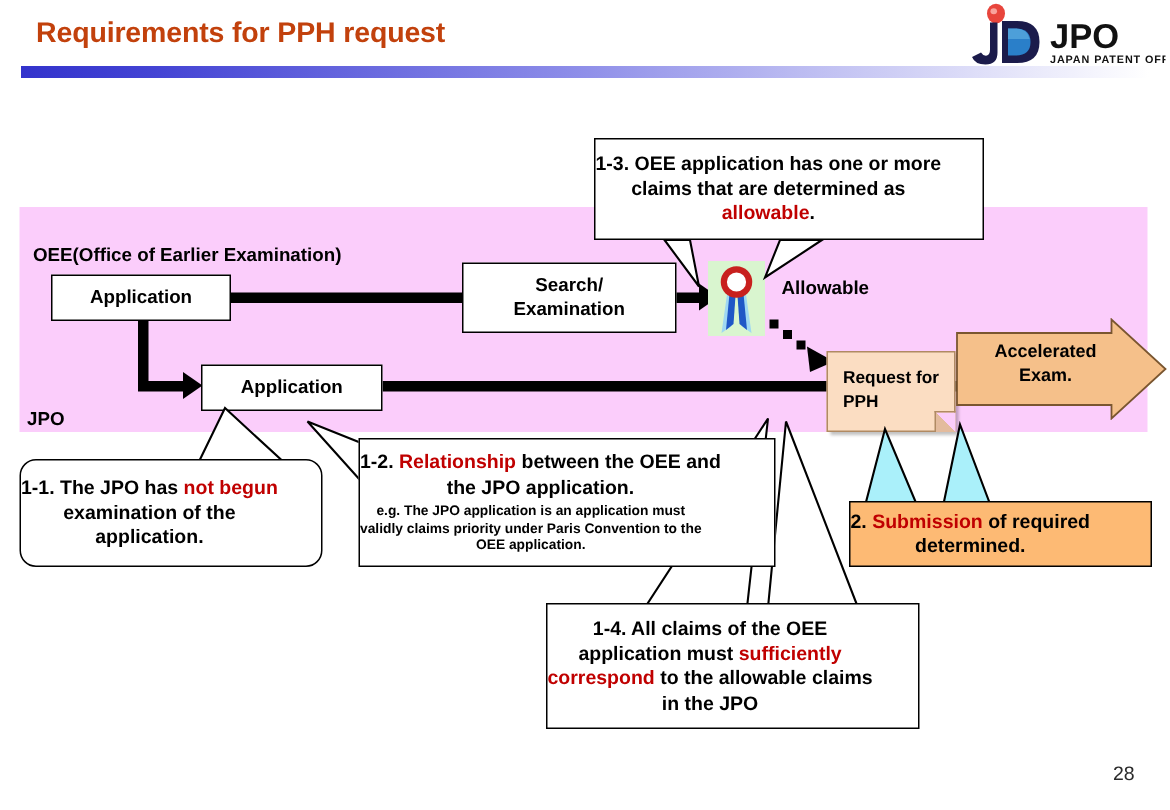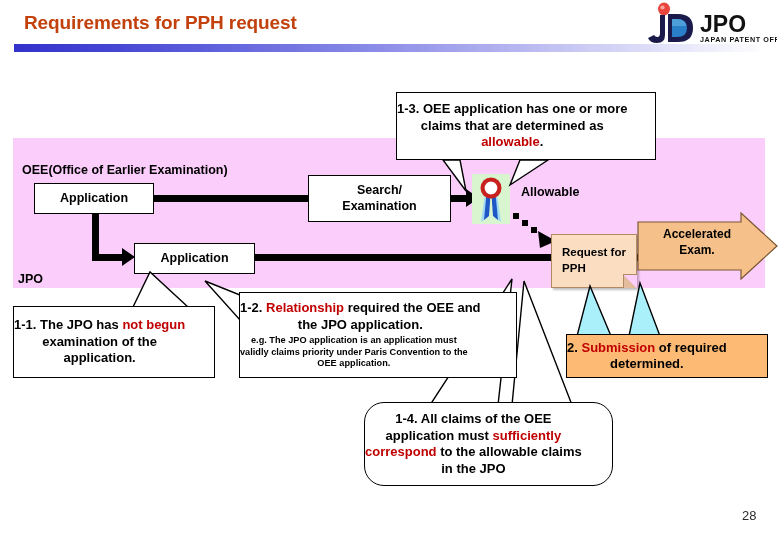--- a/index.html
+++ b/index.html
@@ -208,45 +208,45 @@
   <div class="callout" style="left:396px;top:92px;width:260px;height:68px;">
     <div class="c-main">
       <div>1-3. OEE application has one or more</div>
       <div>claims that are determined as</div>
       <div>
         <span class="red">allowable</span><span>.</span>
       </div>
     </div>
   </div>
 
-  <div class="callout" style="left:13px;top:306px;width:202px;height:72px;">
+  <div class="callout" style="left:13px;top:306px;width:202px;height:72px;border-radius:11px;">
     <div class="c-main">
       <div>
         <span>1-1. The JPO has </span><span class="red">not begun</span>
       </div>
       <div>examination of the</div>
       <div>application.</div>
     </div>
   </div>
 
   <div class="callout" style="left:239px;top:292px;width:278px;height:86px;">
     <div class="c-main">
       <div>
-        <span>1-2. </span><span class="red">Relationship</span><span> required the OEE and</span>
+        <span>1-2. </span><span class="red">Relationship</span><span> between the OEE and</span>
       </div>
       <div>the JPO application.</div>
     </div>
     <div class="c-small">
       <div>e.g. The JPO application is an application must</div>
       <div>validly claims priority under Paris Convention to the</div>
       <div>OEE application.</div>
     </div>
   </div>
 
-  <div class="callout" style="left:364px;top:402px;width:249px;height:84px;border-radius:20px;">
+  <div class="callout" style="left:364px;top:402px;width:249px;height:84px;">
     <div class="c-main">
       <div>1-4. All claims of the OEE</div>
       <div>
         <span>application must </span><span class="red">sufficiently</span>
       </div>
       <div>
         <span class="red">correspond</span><span> to the allowable claims</span>
       </div>
       <div>in the JPO</div>
     </div>

